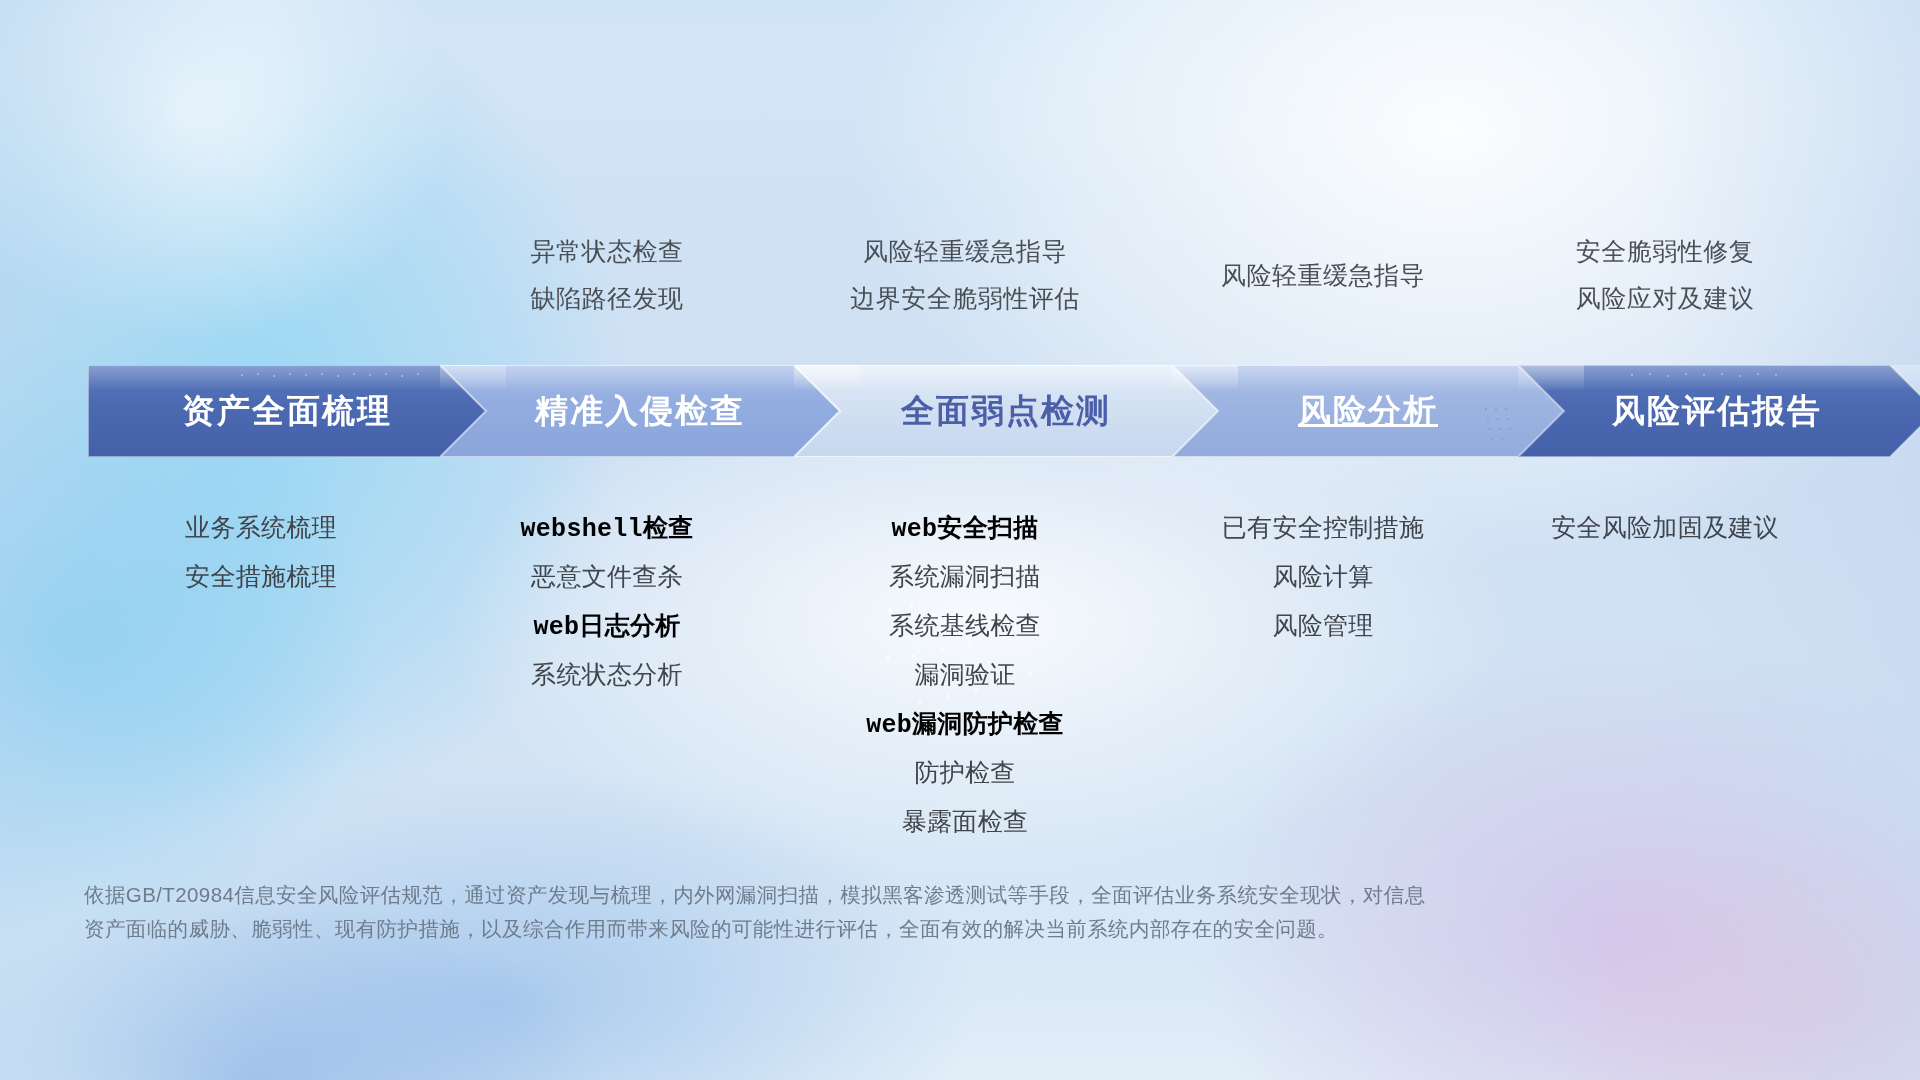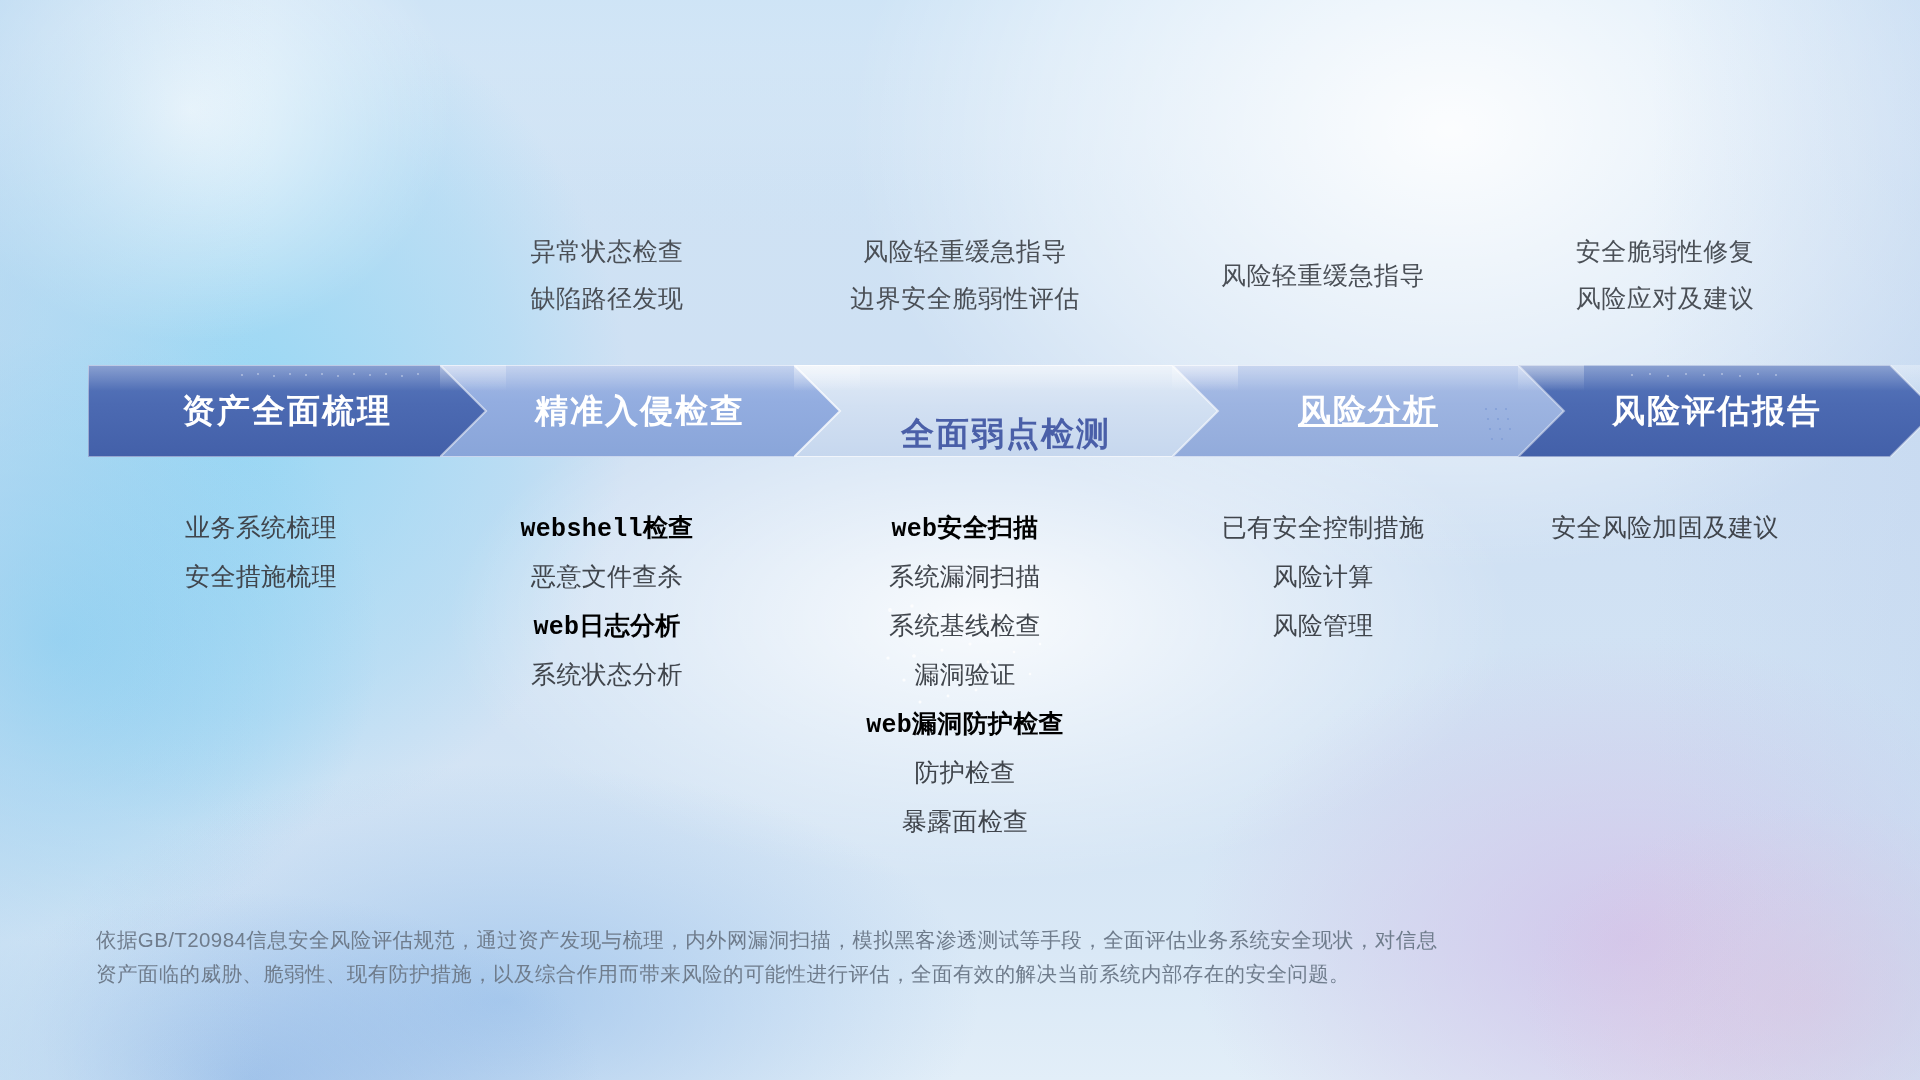--- a/index.html
+++ b/index.html
@@ -117,21 +117,21 @@
   .chev .shape {
     position:absolute; inset:0; z-index:1;
   }
   .chev .gloss {
     position:absolute; left:0; right:0; top:0; height:26px; z-index:2;
     pointer-events:none;
   }
 
   
   .footer {
-    position:absolute; left:96px; top:878px; width:1560px;margin-top:45px;
+    position:absolute; left:84px; top:878px; width:1560px;
   }
   .footer p {
     font-size:20.5px;
     line-height:34px;
     color:#6f7c8c;
     letter-spacing:0.4px;
   }
 
   .dots { position:absolute; z-index:3; pointer-events:none; }
 </style>
@@ -208,21 +208,21 @@
             <stop offset="100%" stop-color="#89a5d9"></stop>
           </linearGradient>
         </defs>
         <path d="M0,0 L374,0 L420,46 L374,92 L0,92 L46,46 Z" fill="url(#g2)"></path>
         <path d="M0,0 L374,0 L420,46 L374,92 L0,92 L46,46 Z" fill="none" stroke="#ffffff" stroke-opacity="0.55" stroke-width="2"></path>
       </svg>
       <div class="gloss" style="background:linear-gradient(180deg,rgba(255,255,255,0.34),rgba(255,255,255,0) 100%);"></div>
       <span class="lbl" style="color:#ffffff;">精准入侵检查</span>
     </div>
 
-    <div class="chev" style="left:706px;width:444px;align-items:flex-end;">
+    <div class="chev" style="left:706px;width:444px;">
       <svg class="shape" viewBox="0 0 444 92" preserveAspectRatio="none">
         <defs>
           <linearGradient id="g3" x1="0" y1="0" x2="0" y2="1">
             <stop offset="0%" stop-color="#e1ebf7"></stop>
               <stop offset="45%" stop-color="#d2e0f2"></stop>
             <stop offset="100%" stop-color="#c6d7ee"></stop>
           </linearGradient>
         </defs>
         <path d="M0,0 L398,0 L444,46 L398,92 L0,92 L46,46 Z" fill="url(#g3)"></path>
         <path d="M0,0 L398,0 L444,46 L398,92 L0,92 L46,46 Z" fill="none" stroke="#ffffff" stroke-opacity="0.75" stroke-width="2"></path>

